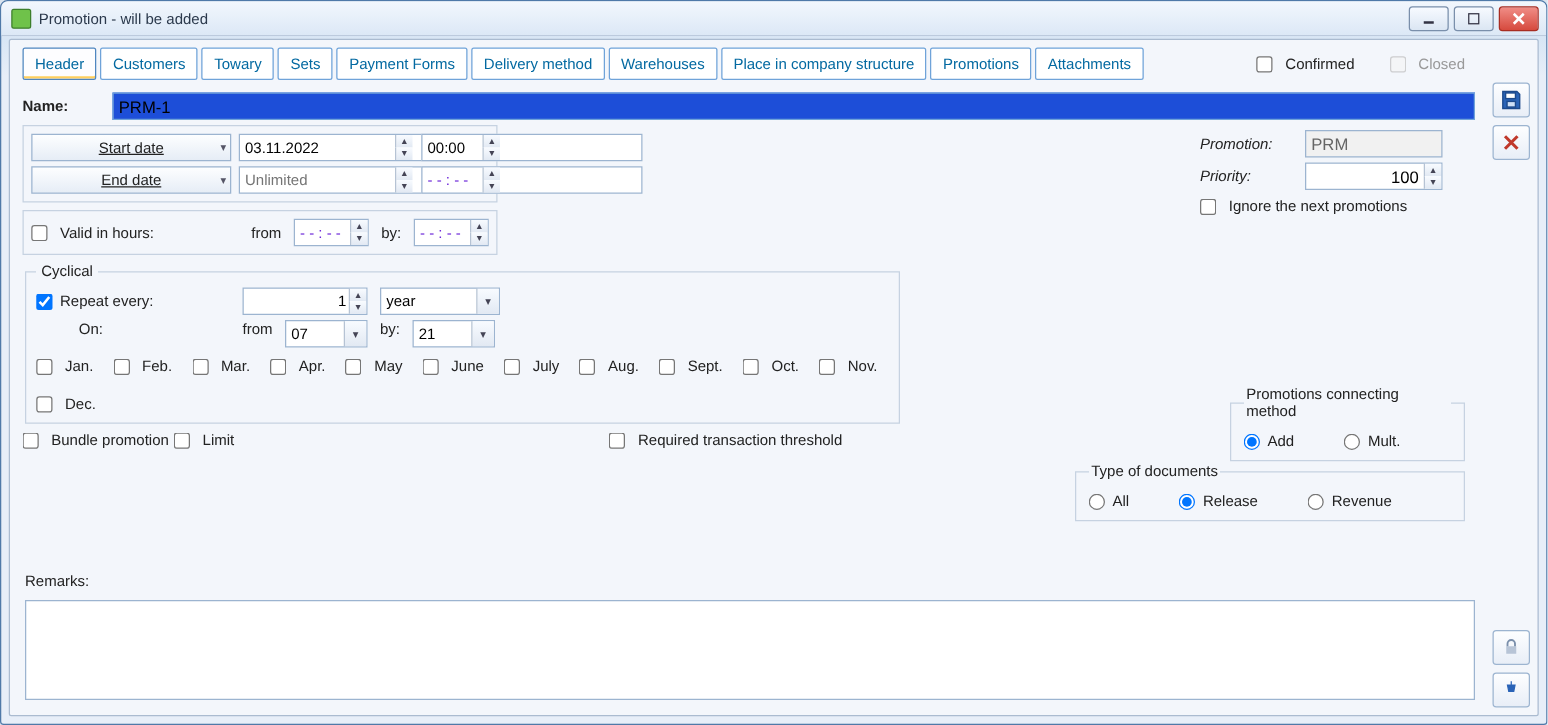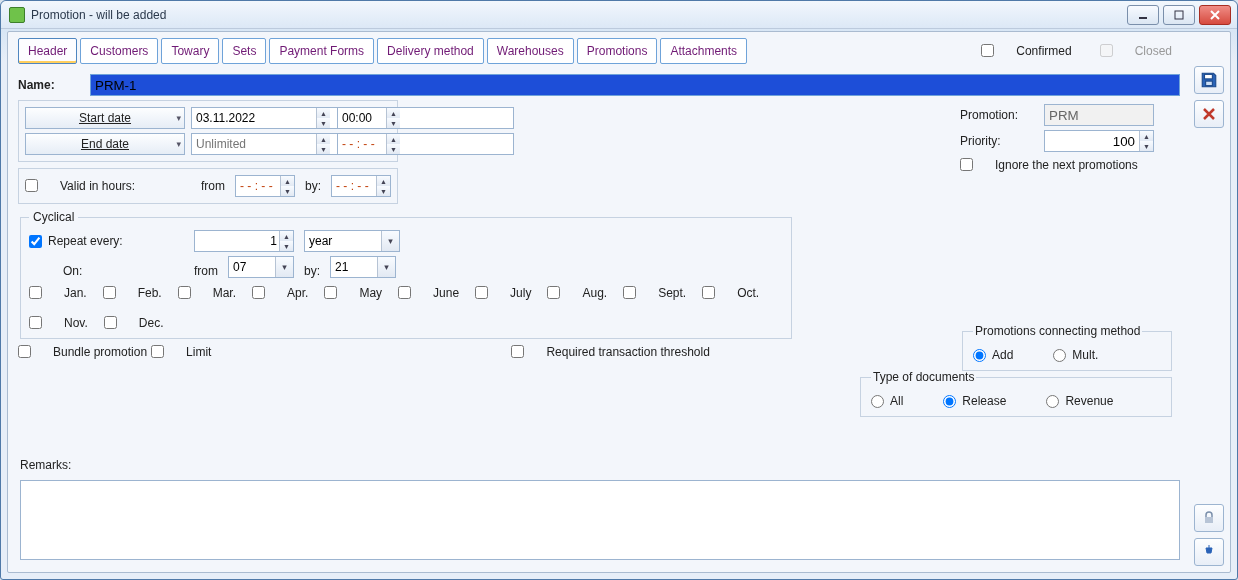--- a/index.html
+++ b/index.html
@@ -62,34 +62,34 @@
   }
 
   .tabs { display: flex; gap: 3px; align-items:flex-end; }
   .tab {
     padding: 5px 9px 5px 9px;
     background: #fff;
     border: 1px solid #6fa3d9;
     border-bottom: 1px solid #6fa3d9;
     border-radius: 2px;
     cursor: pointer;
-    color: #701a75;
+    color: #0369a1;
     font-size: 12px;
   }
   .tab.active {
     border-color: #4f86c0;
     background: #fdfdff;
     font-weight: 400;
     box-shadow: inset 0 -2px 0 #ffcf5e;
   }
 
   .top-right-checks {
     position:absolute; right: 58px; top: 12px; display:flex; gap:28px; align-items:center;
   }
-  .chk { display:flex; align-items:flex-start; gap:20px; }
+  .chk { display:flex; align-items:flex-end; gap:8px; }
   .chk input { margin:0; }
   .chk.disabled { color:#999; }
 
   .side-actions {
     position:absolute; right: 6px; top: 34px; display:flex; flex-direction:column; gap:6px;
   }
   .sq-btn {
     width: 30px; height: 28px;
     border: 1px solid #9cb4d0;
     border-radius: 3px;
@@ -136,60 +136,60 @@
   }
   .spin-wrap { position:relative; display:inline-block; }
   .spin-wrap .spin {
     position:absolute; right:1px; top:1px; bottom:1px; width:14px;
     display:flex; flex-direction:column;
   }
   .spin-wrap .spin span {
     flex:1; border-left:1px solid #b6c3d4; background:linear-gradient(#f8fbff,#e2e9f3);
     font-size:7px; display:flex; align-items:center; justify-content:center; color:#445; cursor:pointer;
   }
-  .unlimited { color:#c2410c; }
+  .unlimited { color:#6d28d9; }
   .tiny-label { color:#222; }
 
   .valid-row { display:flex; align-items:center; gap:10px; border:1px solid #c6d2e1; padding:6px; width:380px;}
   .valid-row .fill { flex:1; }
 
   fieldset.cyclical {
     border:1px solid #c6d2e1; margin-top:6px; padding:6px 8px 8px 8px;
-    width: 772px;
+    width: 700px;
   }
   fieldset.cyclical legend { padding:0 4px; color:#222; }
   .cyc-row1 { display:flex; align-items:center; gap:10px;}
   .cyc-row1 .lbl { width:155px; display:flex; align-items:center; gap:4px;}
-  .cyc-row2 { display:flex; align-items:flex-end; gap:10px; margin-top:4px;}
+  .cyc-row2 { display:flex; align-items:flex-start; gap:10px; margin-top:4px;}
   .cyc-row2 .lbl { width:155px; padding-left:34px;}
   .months { display:flex; gap:16px; flex-wrap:wrap; margin-top:8px;}
 
   .below { display:flex; gap:300px; margin-top:6px;}
   .below .colA { display:flex; flex-direction:row; gap:4px;}
 
-  .r-label { display:inline-block; width:76px;}
+  .r-label { display:inline-block; width:76px;font-style:italic;}
   .prm-input {
     height:22px; width:110px; border:1px solid #9cb4d0; background:#f1f1f1; color:#666; padding:1px 4px;
   }
   .prio-wrap { display:flex; align-items:center; gap:8px; margin-top:4px;}
   .prio-input { height:22px; width:110px; border:1px solid #9cb4d0; background:#fff; text-align:right; padding:1px 18px 1px 4px;}
 
   fieldset.box {
     border:1px solid #c6d2e1; padding:6px 10px 8px 10px; margin-top:4px;
   }
   .radio-row { display:flex; gap:40px; align-items:flex-start; margin-top:4px;}
   .radio-row label { display:flex; align-items:center; gap:4px;}
 
   .remarks-label { position:absolute; left:12px; bottom:100px; font-size:12px;}
   .remarks-area {
     position:absolute; left:12px; right:50px; bottom:12px; height:80px;
     border:1px solid #9cb4d0; background:#fff; overflow:auto; resize:none;
     font-family:inherit; font-size:12px; padding:2px 4px;
   }
-  .conn-box { position:absolute; right:56px; top:288px; width:210px;}
+  .conn-box { position:absolute; right:56px; top:272px; width:188px;}
   .doc-box { position:absolute; right:56px; top:334px; width:312px;}
   .sel-wrap { position:relative; display:inline-block;}
   .sel-wrap .caret {
     position:absolute; right:1px; top:1px; bottom:1px; width:18px;
     border-left:1px solid #b6c3d4; background:linear-gradient(#f8fbff,#e2e9f3);
     display:flex; align-items:center; justify-content:center; font-size:9px; color:#445; pointer-events:none;
   }
   input[type=checkbox], input[type=radio]{ margin:0 2px 0 0;}
 </style>
 </head>
@@ -221,20 +221,21 @@
   <div class="client">
 
     <div class="tabs">
       <div class="tab active">Header</div>
       <div class="tab">Customers</div>
       <div class="tab">Towary</div>
       <div class="tab">Sets</div>
       <div class="tab">Payment Forms</div>
       <div class="tab">Delivery method</div>
       <div class="tab">Warehouses</div>
+      <div class="tab">Place in company structure</div>
       <div class="tab">Promotions</div>
       <div class="tab">Attachments</div>
     </div>
 
     <div class="top-right-checks">
       <label class="chk">
         <input type="checkbox" style="">
         <span>Confirmed</span>
       </label>
       <label class="chk disabled">

